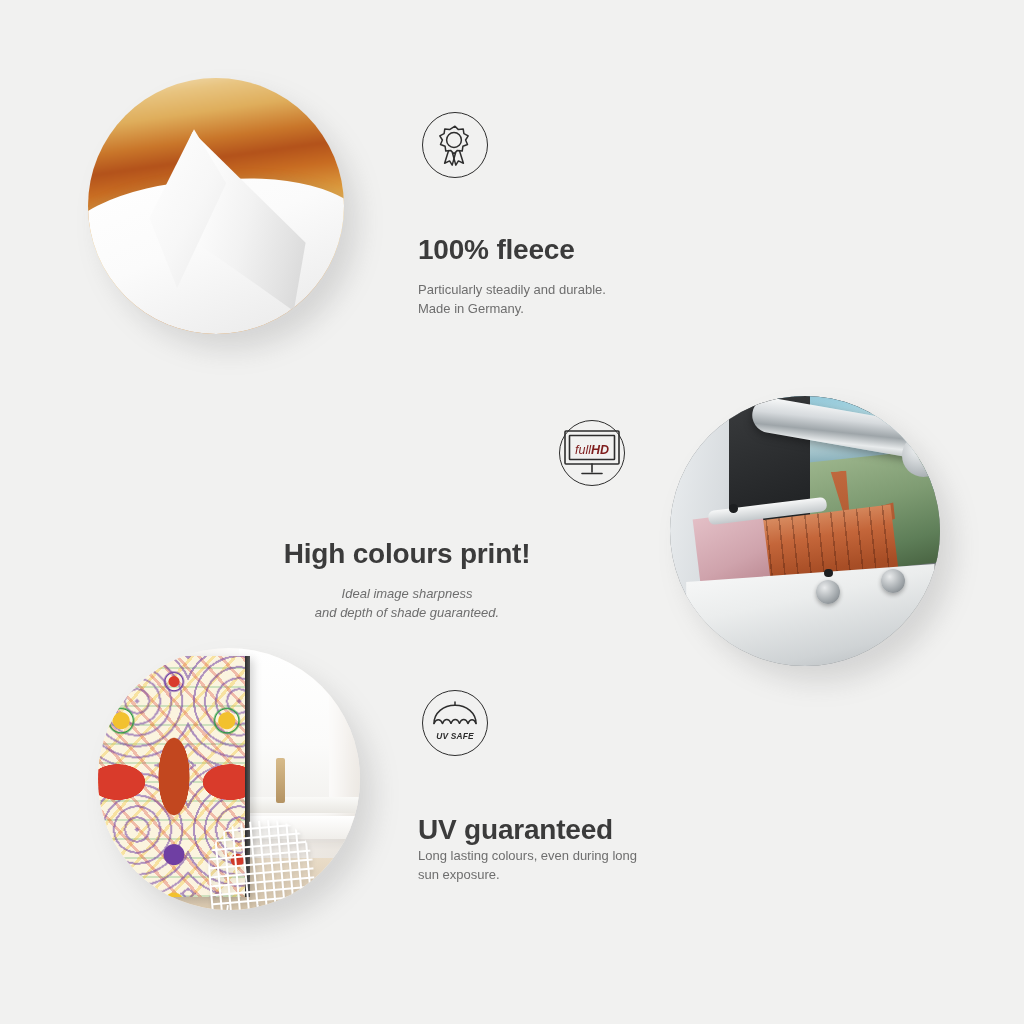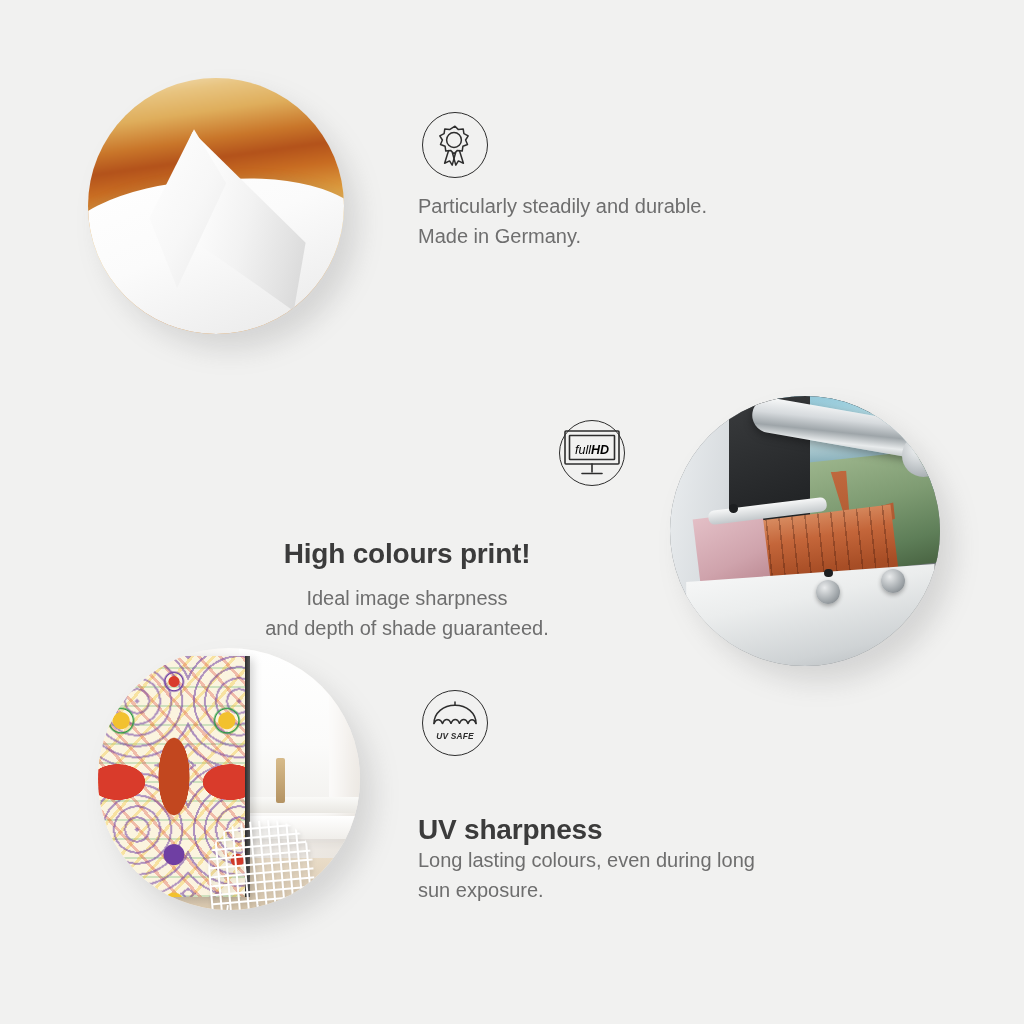--- a/index.html
+++ b/index.html
@@ -167,50 +167,50 @@
     border:1.6px solid #2d2d2d;box-sizing:border-box;
     display:flex;align-items:center;justify-content:center;
     position:relative;
   }
   .icon-circle svg{display:block;overflow:visible;}
   .f-title{
     font-size:28px;font-weight:700;color:#3b3b3b;
     letter-spacing:-.2px;line-height:1.15;margin:0;
   }
   .f-body{
-    font-size:20px;font-weight:400;color:#6e6e6e;
+    font-size:13px;font-weight:400;color:#6e6e6e;
     line-height:1.48;margin:0;white-space:pre-line;
   }
 
   
   #feature-fleece{left:418px;top:112px;width:440px;}
   #feature-fleece .icon-circle{margin-left:4px;}
   #feature-fleece .f-title{margin-top:56px;}
   #feature-fleece .f-body{margin-top:14px;}
 
   
   #feature-print{left:187px;top:420px;width:440px;text-align:center;}
   #feature-print .icon-wrap{display:flex;justify-content:flex-end;padding-right:2px;}
   #feature-print .f-title{margin-top:52px;}
-  #feature-print .f-body{margin-top:14px;}
+  #feature-print .f-body{margin-top:14px;font-style:italic;}
 
   
   #feature-uv{left:418px;top:690px;width:450px;}
   #feature-uv .icon-circle{margin-left:4px;}
   #feature-uv .f-title{margin-top:58px;}
   #feature-uv .f-body{}
 
   .uv-label{
     position:absolute;left:50%;top:63%;transform:translateX(-50%);
     font-size:8.4px;font-weight:700;font-style:italic;color:#2d2d2d;
     letter-spacing:.2px;white-space:nowrap;
   }
   .hd-label{
     position:absolute;left:50%;top:46%;transform:translate(-50%,-50%);
-    font-size:12.5px;font-style:italic;color:#000000;white-space:nowrap;
+    font-size:12.5px;font-style:italic;color:#7f1d1d;white-space:nowrap;
   }
   .hd-label b{font-style:italic;font-weight:700;}
 </style>
 </head>
 <body>
 
 <div class="stage">
 
   <div class="photo" id="photo-fleece">
     <div class="inner">
@@ -226,20 +226,21 @@
       <svg width="42" height="44" viewBox="0 0 42 44" fill="none" stroke="#2d2d2d" stroke-width="1.5" stroke-linejoin="round" stroke-linecap="round">
         <path d="M21 3.2 L24.4 6.6 L29.2 5.9 L29.9 10.7 L34.2 12.9 L31.6 17 L33.5 21.5
                  L28.9 23.3 L28.2 28.1 L23.4 27.4 L20 30.8 L16.6 27.4 L11.8 28.1
                  L11.1 23.3 L6.5 21.5 L8.4 17 L5.8 12.9 L10.1 10.7 L10.8 5.9
                  L15.6 6.6 Z"></path>
         <circle cx="20" cy="17" r="7.4"></circle>
         <path d="M14.6 27.6 L10.6 40.2 L15.6 37.9 L18.2 42.1 L21.6 29.8"></path>
         <path d="M25.4 27.6 L29.4 40.2 L24.4 37.9 L21.8 42.1 L18.4 29.8"></path>
       </svg>
     </div>
+    <p class="f-title">100% fleece</p>
     <p class="f-body">Particularly steadily and durable.
 Made in Germany.</p>
   </div>
 
   <div class="photo" id="photo-printer">
     <div class="inner">
       <div class="printer-bg"></div>
       <div class="pr-seatop"></div>
       <div class="pr-sea"></div>
       <div class="pr-green"></div>
@@ -305,18 +306,18 @@
         <path d="M3 21.5 C3 10.8 12.4 3.2 24 3.2 C35.6 3.2 45 10.8 45 21.5"></path>
         <path d="M3 21.5 C5.2 16.6 9.3 16.4 11.5 21.4"></path>
         <path d="M11.5 21.4 C13.7 16.3 17.8 16.2 20 21.3"></path>
         <path d="M20 21.3 C22.2 16.2 26.3 16.2 28.5 21.3"></path>
         <path d="M28.5 21.3 C30.7 16.3 34.8 16.4 37 21.4"></path>
         <path d="M37 21.4 C39.2 16.4 43 16.6 45 21.5"></path>
         <path d="M24 3.2 L24 0"></path>
       </svg>
       <span class="uv-label">UV SAFE</span>
     </div>
-    <p class="f-title">UV sharpness</p>
+    <p class="f-title">UV guaranteed</p>
     <p class="f-body">Long lasting colours, even during long
 sun exposure.</p>
   </div>
 
 </div>
 
 </body></html>

